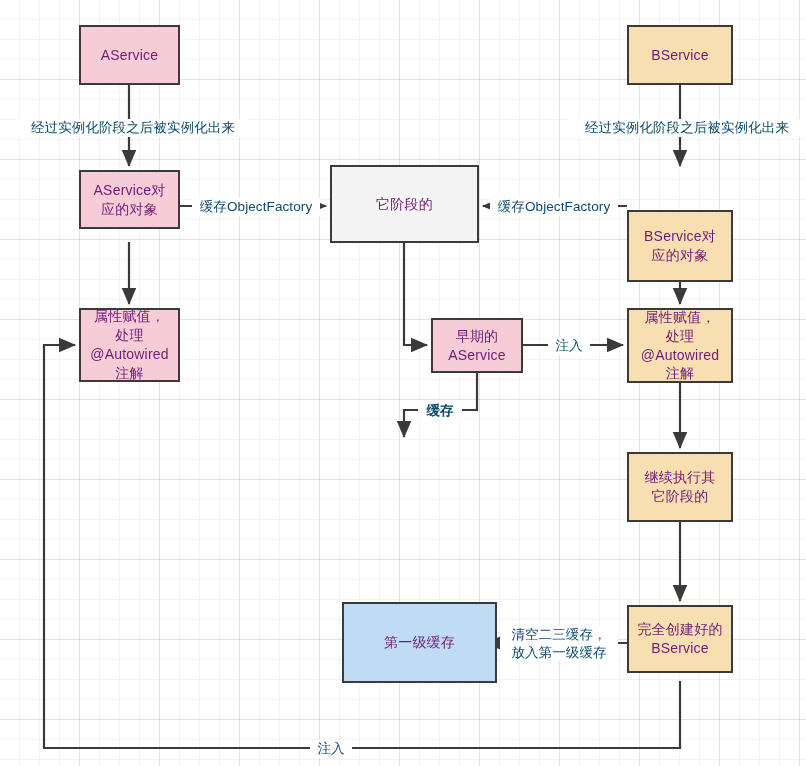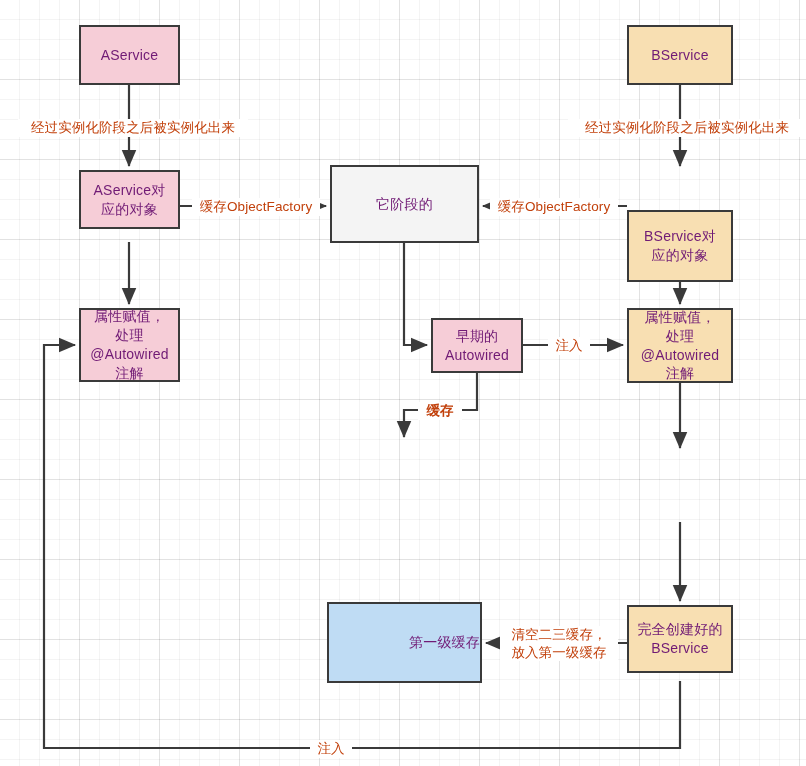--- a/index.html
+++ b/index.html
@@ -38,21 +38,21 @@
   }
   .pink   { background:#f6cdd7; }
   .orange { background:#f8dfb2; }
   .grey   { background:#f4f4f4; }
   .purple { background:#ddc6e6; }
   .blue   { background:#bfdcf4; }
 
   .edge-label {
     position:absolute;
     background:#ffffff;
-    color:#c2410c;
+    color:#0c4a6e;
     font-size:13.5px;
     line-height:1.3;
     text-align:center;
     white-space:pre-line;
     padding:0 2px;
     letter-spacing:0.1px;
   }
 </style>
 </head>
 <body>
@@ -110,44 +110,48 @@
 @Autowired
 注解</span>
   </div>
 
   <div class="node grey" style="left:330px; top:165px; width:149px; height:78px;">
     <span>它阶段的</span>
   </div>
 
   <div class="node pink" style="left:431px; top:318px; width:92px; height:55px;">
     <span>早期的
-Autowired</span>
+AService</span>
   </div>
 
 
-  <div class="node blue" style="left:327px; top:602px; width:155px; height:81px;justify-content:flex-end;">
+  <div class="node blue" style="left:342px; top:602px; width:155px; height:81px;">
     <span>第一级缓存</span>
   </div>
 
   <div class="node orange" style="left:627px; top:25px; width:106px; height:60px;">
     <span>BService</span>
   </div>
 
   <div class="node orange" style="left:627px; top:170px; width:106px; height:72px;margin-top:40px;">
     <span>BService对
 应的对象</span>
   </div>
 
   <div class="node orange" style="left:627px; top:308px; width:106px; height:75px;">
     <span>属性赋值，
 处理
 @Autowired
 注解</span>
   </div>
 
+  <div class="node orange" style="left:627px; top:452px; width:106px; height:70px;">
+    <span>继续执行其
+它阶段的</span>
+  </div>
 
   <div class="node orange" style="left:627px; top:605px; width:106px; height:68px;">
     <span>完全创建好的
 BService</span>
   </div>
 
   <div class="edge-label" style="left:18px; top:119px; width:230px;">经过实例化阶段之后被实例化出来</div>
 
   <div class="edge-label" style="left:568px; top:119px; width:238px;">经过实例化阶段之后被实例化出来</div>
 

